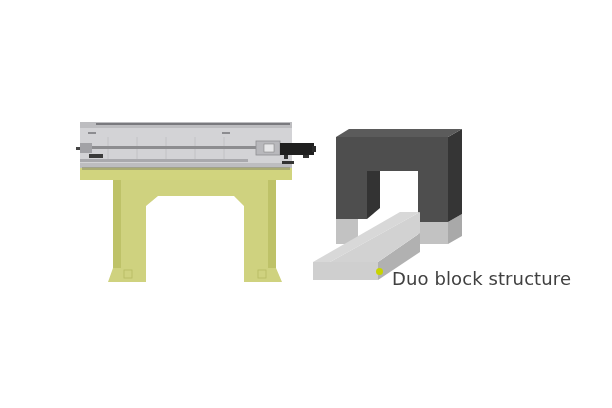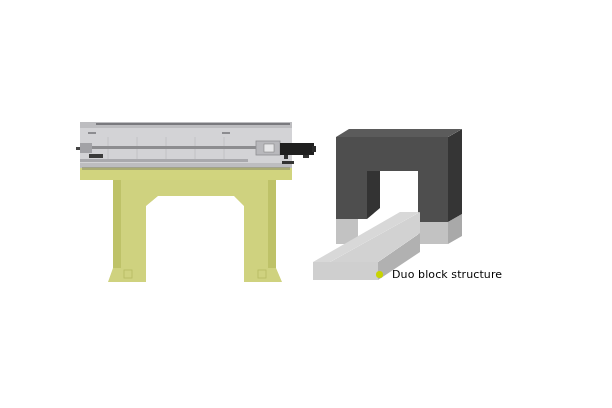--- a/index.html
+++ b/index.html
@@ -1,22 +1,22 @@
 <!DOCTYPE html>
 <html><head>
   <meta charset="utf-8">
   <style>
     html, body { margin: 0; padding: 0; background: #ffffff; }
     body { width: 612px; height: 408px; position: relative; overflow: hidden; font-family: "DejaVu Sans", sans-serif; }
     .stage { position: absolute; left: 0; top: 0; width: 612px; height: 408px; }
     svg { position: absolute; left: 0; top: 0; }
     .label {
       position: absolute; left: 376px; top: 268px;
-      display: flex; align-items: center; gap: 9px;
-      font-size: 11px; color: #000000; letter-spacing: 0.1px;
+      display: flex; align-items: flex-start; gap: 9px;
+      font-size: 18px; color: #404040; letter-spacing: 0.1px;
     }
     .dot { width: 7px; height: 7px; border-radius: 50%; display: inline-block; }
   </style>
 </head>
 <body>
 
 <div class="stage">
   <svg width="612" height="408" viewBox="0 0 612 408">
 
     <g>

